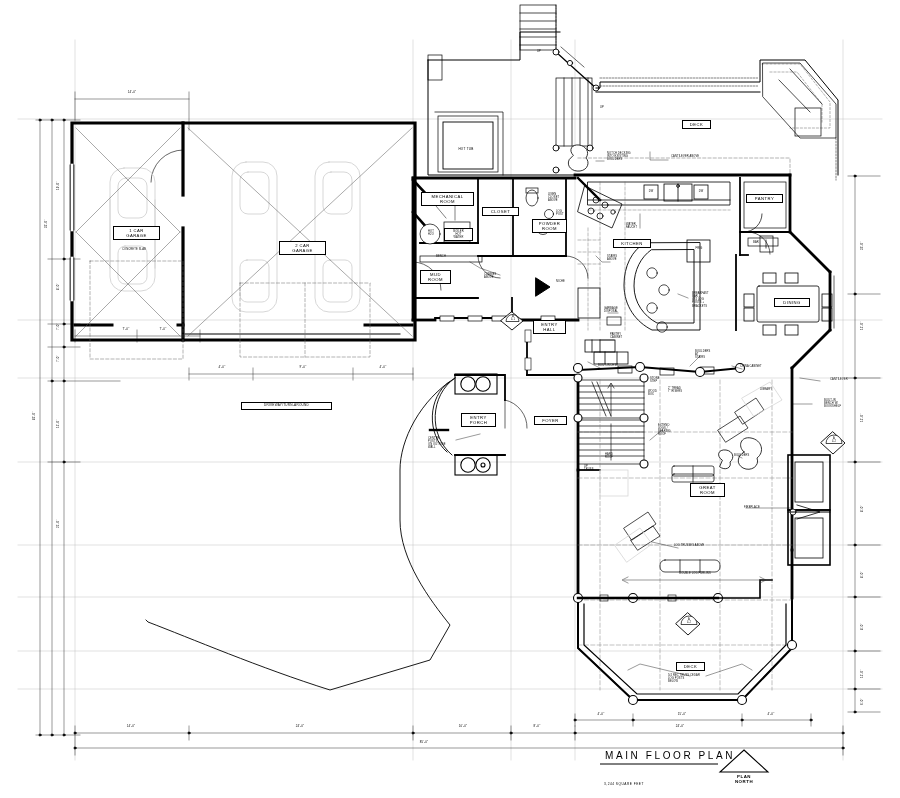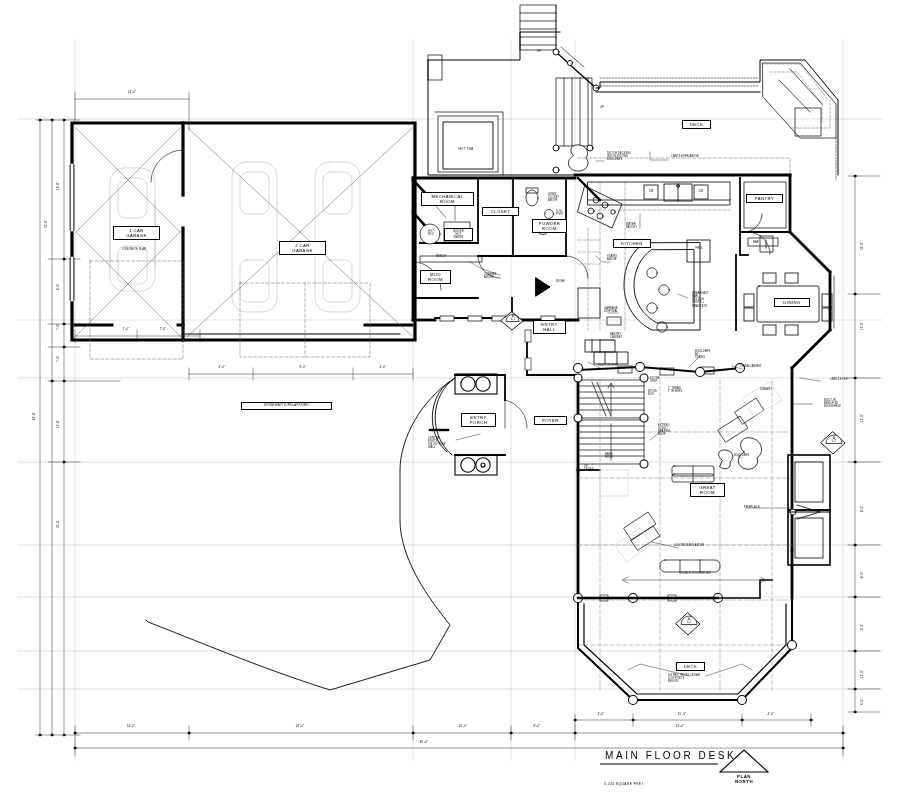--- a/index.html
+++ b/index.html
@@ -866,21 +866,21 @@
 <div class="lbl dim vert" style="left:861px;top:678px;transform:rotate(-90deg);">12'-0"</div>
 <div class="lbl dim vert" style="left:861px;top:705px;transform:rotate(-90deg);">6'-0"</div>
 
 <div class="lbl micro" style="left:828px;top:438px;width:12px;white-space:pre-line;line-height:1.0;">A
 4.2</div>
 <div class="lbl micro" style="left:683px;top:619px;width:12px;white-space:pre-line;line-height:1.0;">A
 4.2</div>
 <div class="lbl micro" style="left:507px;top:316px;width:12px;white-space:pre-line;line-height:1.0;">A
 4.1</div>
 
-<div class="title" style="left:605px;top:750px;">MAIN FLOOR DESK</div>
+<div class="title" style="left:605px;top:750px;">MAIN FLOOR PLAN</div>
 <svg style="position:absolute;left:600px;top:762px;" width="120" height="4">
   <line x1="0" y1="2" x2="118" y2="2" stroke="#000" stroke-width="1"></line>
 </svg>
 <div class="subttl" style="left:604px;top:782px;">3,244 SQUARE FEET</div>
 
 <svg style="position:absolute;left:718px;top:748px;" width="52" height="26">
   <path d="M26,2 L50,24 L2,24 Z" fill="none" stroke="#000" stroke-width="1.1"></path>
 </svg>
 <div class="northlbl" style="left:718px;top:774px;width:52px;">
   <span>PLAN</span><br>

